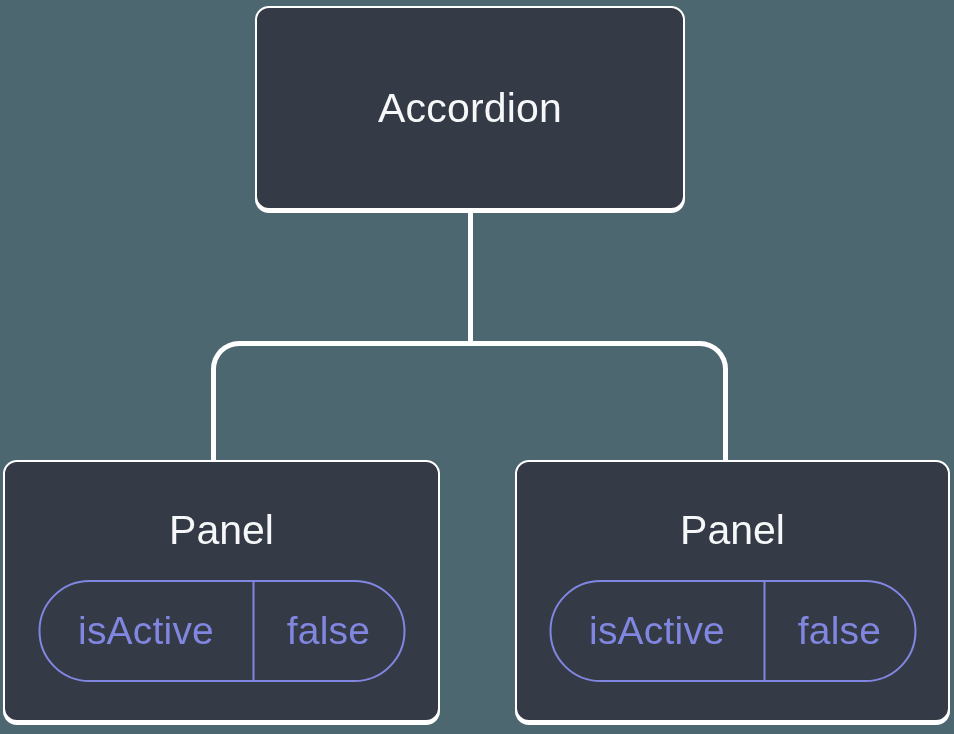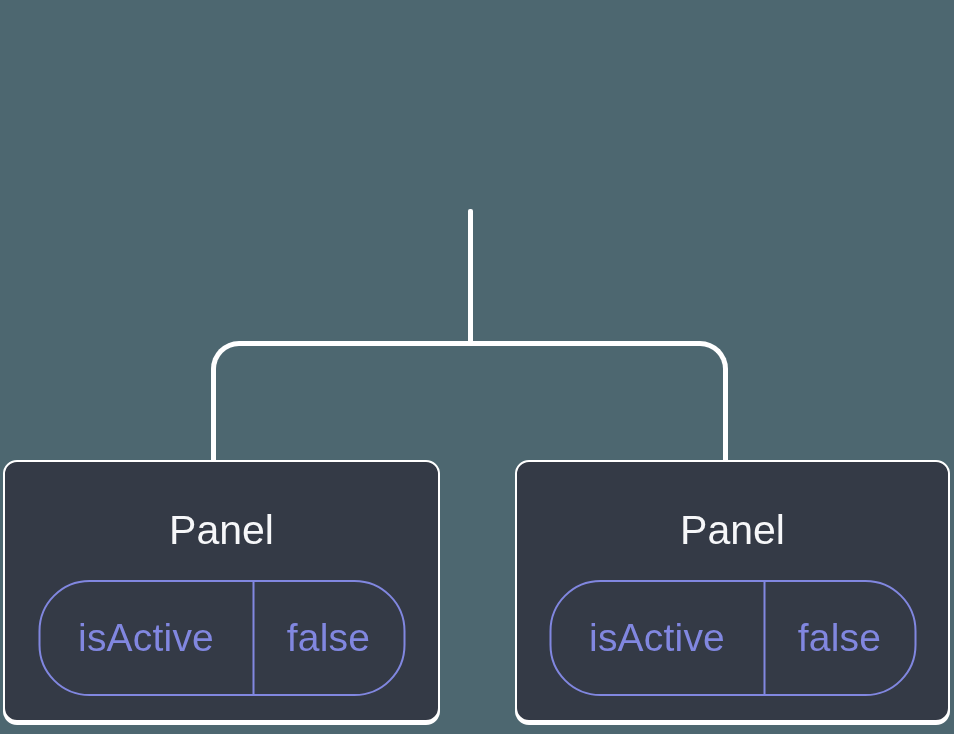--- a/index.html
+++ b/index.html
@@ -67,21 +67,21 @@
     text-align: center;
     font-size: 41px;
     line-height: 44px;
     font-weight: 500;
     color: var(--text);
   }
   .state-pill {
     position: absolute;
     top: 118px; left: 50%;
     transform: translateX(-50%);
-    width: 367px; height: 116px;
+    width: 367px; height: 102px;
     border: 2.5px solid var(--state);
     border-radius: 51px;
     display: flex;
     overflow: hidden;
   }
   .state-cell {
     display: flex; align-items: center; justify-content: center;
     color: var(--state);
     font-size: 39px;
     letter-spacing: 0.2px;
@@ -93,20 +93,23 @@
   .state-cell.value {
     flex: 1;
     text-align: right;
   }
 </style>
 </head>
 <body>
 
 <div class="canvas">
 
+  <div class="node node-root">
+    <span class="node-label">Accordion</span>
+  </div>
 
   <div class="connector-stem"></div>
   <div class="connector-bracket"></div>
 
   <div class="node node-panel left">
     <div class="panel-title">Panel</div>
     <div class="state-pill">
       <div class="state-cell key">isActive</div>
       <div class="state-cell value">false</div>
     </div>

